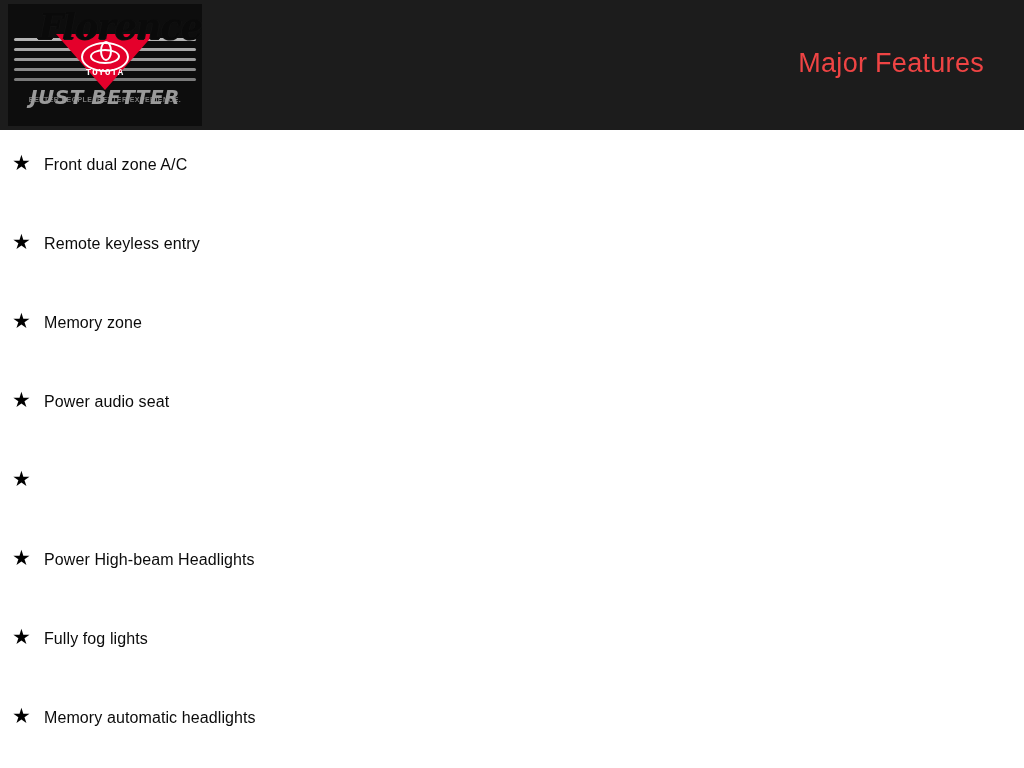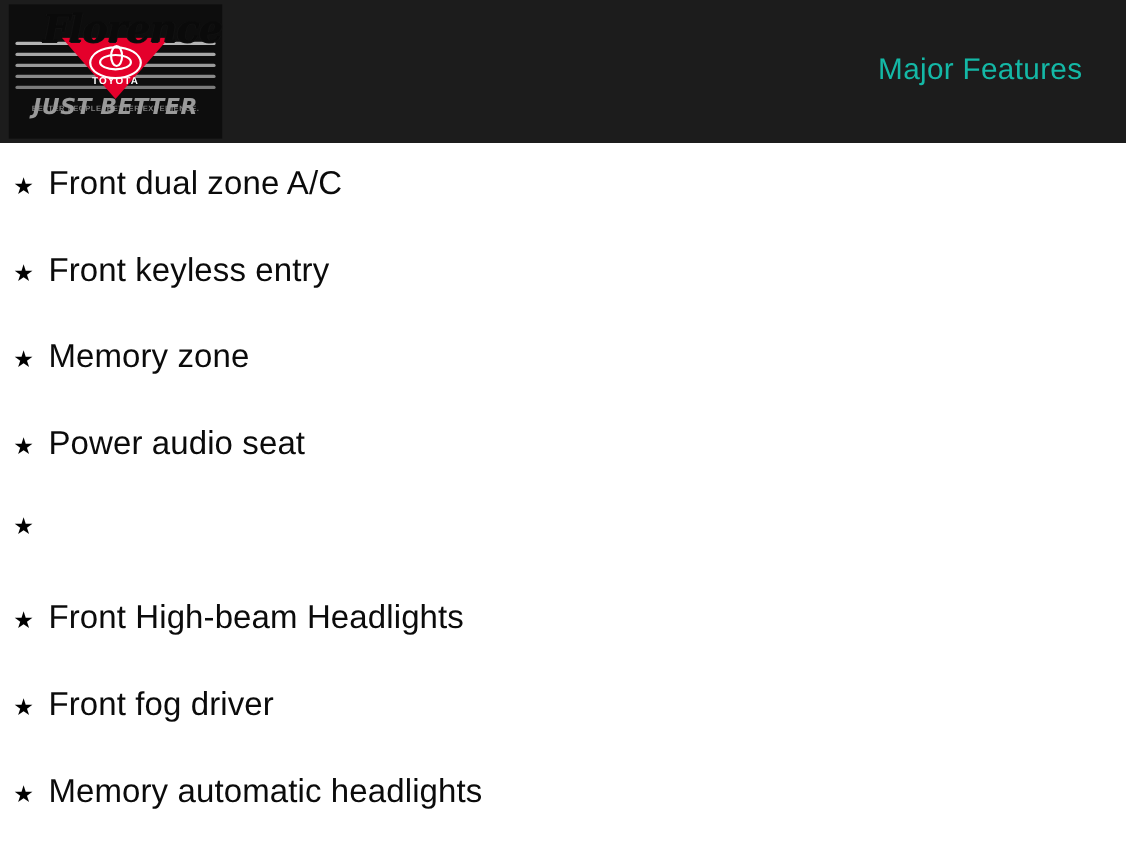--- a/index.html
+++ b/index.html
@@ -130,20 +130,21 @@
   .logo-toyota-text {
     position: absolute;
     top: 64px;
     left: 50%;
     transform: translateX(-50%);
     font-size: 9px;
     font-weight: bold;
     color: #ffffff;
     letter-spacing: 1px;
     z-index: 5;
+    font-family: Liberation Mono, monospace;
   }
 
   .logo-tagline {
     position: absolute;
     bottom: 23px;
     left: 0;
     width: 194px;
     text-align: center;
     font-size: 7px;
     font-weight: bold;
@@ -165,21 +166,21 @@
     color: #9a9a9a;
     letter-spacing: 0.5px;
     z-index: 5;
   }
 
   .header-title {
     position: absolute;
     right: 40px;
     top: 48px;
     font-size: 27px;
-    color: #14b8a6;
+    color: #ef4444;
     font-weight: normal;
     letter-spacing: 0.3px;
   }
 
   
   .features {
     position: absolute;
     top: 130px;
     left: 0;
     width: 1024px;
@@ -197,21 +198,21 @@
   .bullet-star {
     width: 32px;
     flex: 0 0 32px;
     font-size: 21px;
     color: #000000;
     line-height: 1;
     text-align: left;
   }
 
   .feature-text {
-    font-size: 30px;
+    font-size: 16px;
     color: #0b0b0b;
     line-height: 1;
     letter-spacing: 0.1px;
   }
 </style>
 </head>
 <body>
 
 <div class="slide">
 
@@ -241,45 +242,45 @@
 
   <div class="features">
 
     <div class="feature-row">
       <span class="bullet-star">★</span>
       <span class="feature-text">Front dual zone A/C</span>
     </div>
 
     <div class="feature-row">
       <span class="bullet-star">★</span>
-      <span class="feature-text">Front keyless entry</span>
+      <span class="feature-text">Remote keyless entry</span>
     </div>
 
     <div class="feature-row">
       <span class="bullet-star">★</span>
       <span class="feature-text">Memory zone</span>
     </div>
 
     <div class="feature-row">
       <span class="bullet-star">★</span>
       <span class="feature-text">Power audio seat</span>
     </div>
 
     <div class="feature-row">
       <span class="bullet-star">★</span>
     </div>
 
     <div class="feature-row">
       <span class="bullet-star">★</span>
-      <span class="feature-text">Front High-beam Headlights</span>
-    </div>
-
-    <div class="feature-row">
-      <span class="bullet-star">★</span>
-      <span class="feature-text">Front fog driver</span>
+      <span class="feature-text">Power High-beam Headlights</span>
+    </div>
+
+    <div class="feature-row">
+      <span class="bullet-star">★</span>
+      <span class="feature-text">Fully fog lights</span>
     </div>
 
     <div class="feature-row">
       <span class="bullet-star">★</span>
       <span class="feature-text">Memory automatic headlights</span>
     </div>
 
   </div>
 </div>
 

